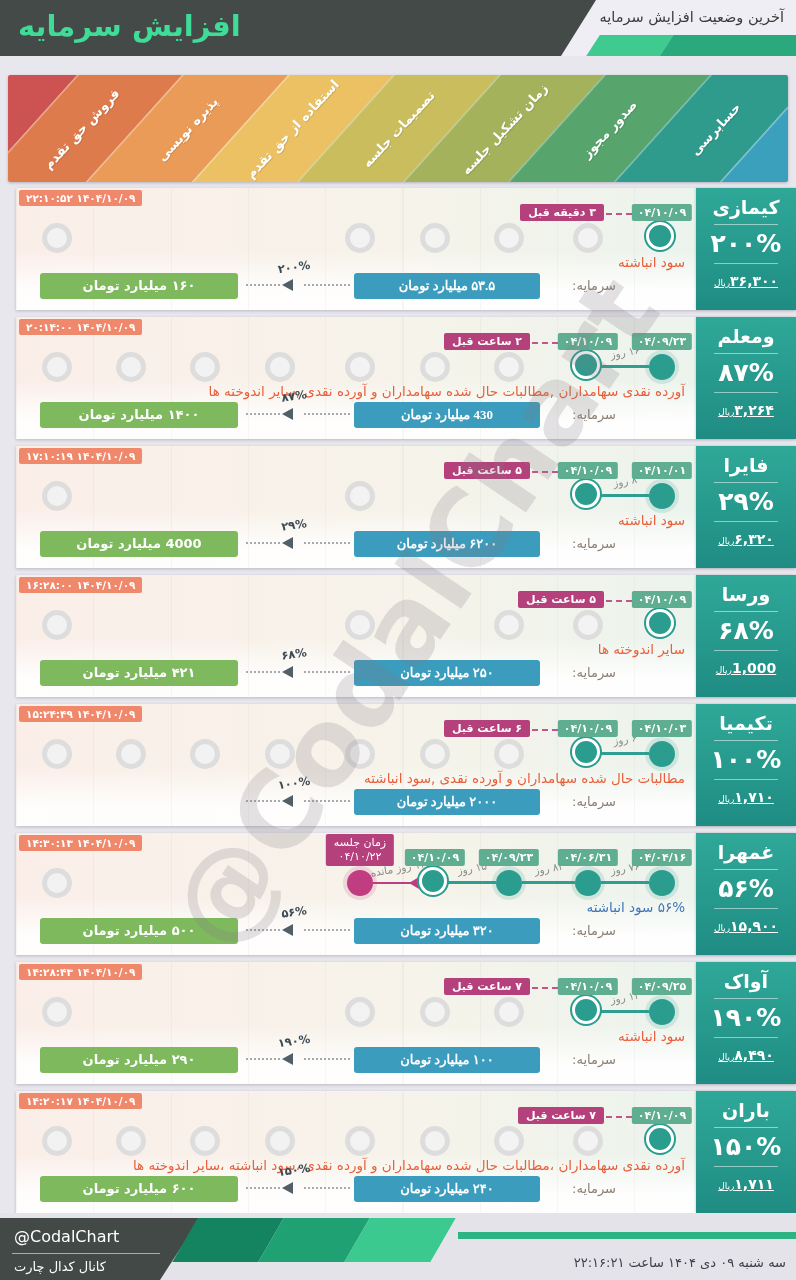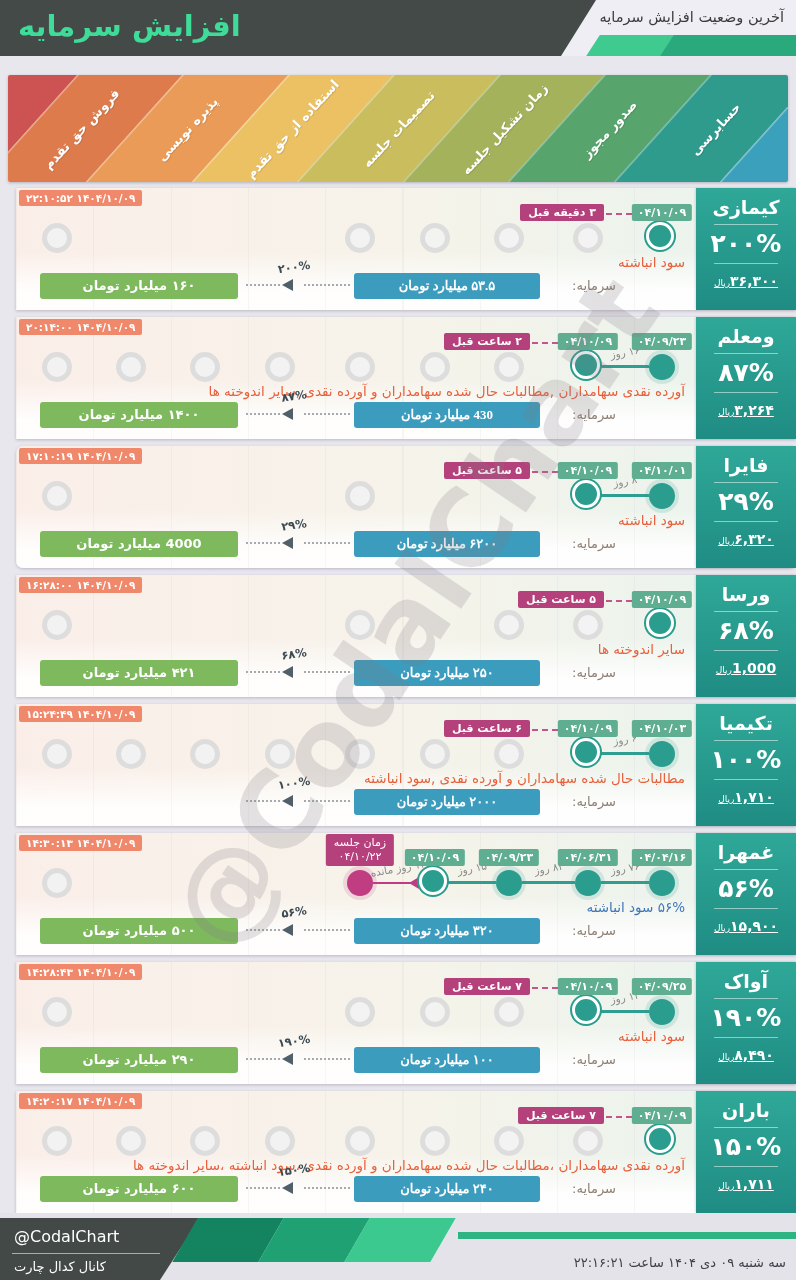--- a/index.html
+++ b/index.html
@@ -168,21 +168,21 @@
         <div class="cap-pct">۸۷%</div>
         <div class="cap-green">۱۴۰۰ میلیارد تومان</div>
         <div class="panel">
           <div class="p-name">ومعلم</div>
           <div class="p-div"></div>
           <div class="p-pct">۸۷%</div>
           <div class="p-div"></div>
           <div class="p-price"><span>۳,۲۶۴</span><span class="p-unit">ریال</span></div>
         </div>
       </div>
-      <div class="row" style="top: 446px; border-radius: 7px;">
+      <div class="row" style="top: 446px;">
         <div class="ts">۱۴۰۴/۱۰/۰۹ ۱۷:۱۰:۱۹</div>
         <div class="gray-circle" style="left: 329px;"></div>
         <div class="gray-circle" style="left: 26px;"></div>
         <div class="tline" style="left: 585px; width: 48px;"></div>
         <div class="gap-label" style="left: 609px;">۸ روز</div>
         <div class="dot" style="left: 633px;"></div>
         <div class="date-badge" style="left: 646px;">۰۴/۱۰/۰۱</div>
         <div class="dot-cur" style="left: 556px;"></div>
         <div class="date-badge" style="left: 572px;">۰۴/۱۰/۰۹</div>
         <div class="ago-dash" style="left: 516px;"></div>

